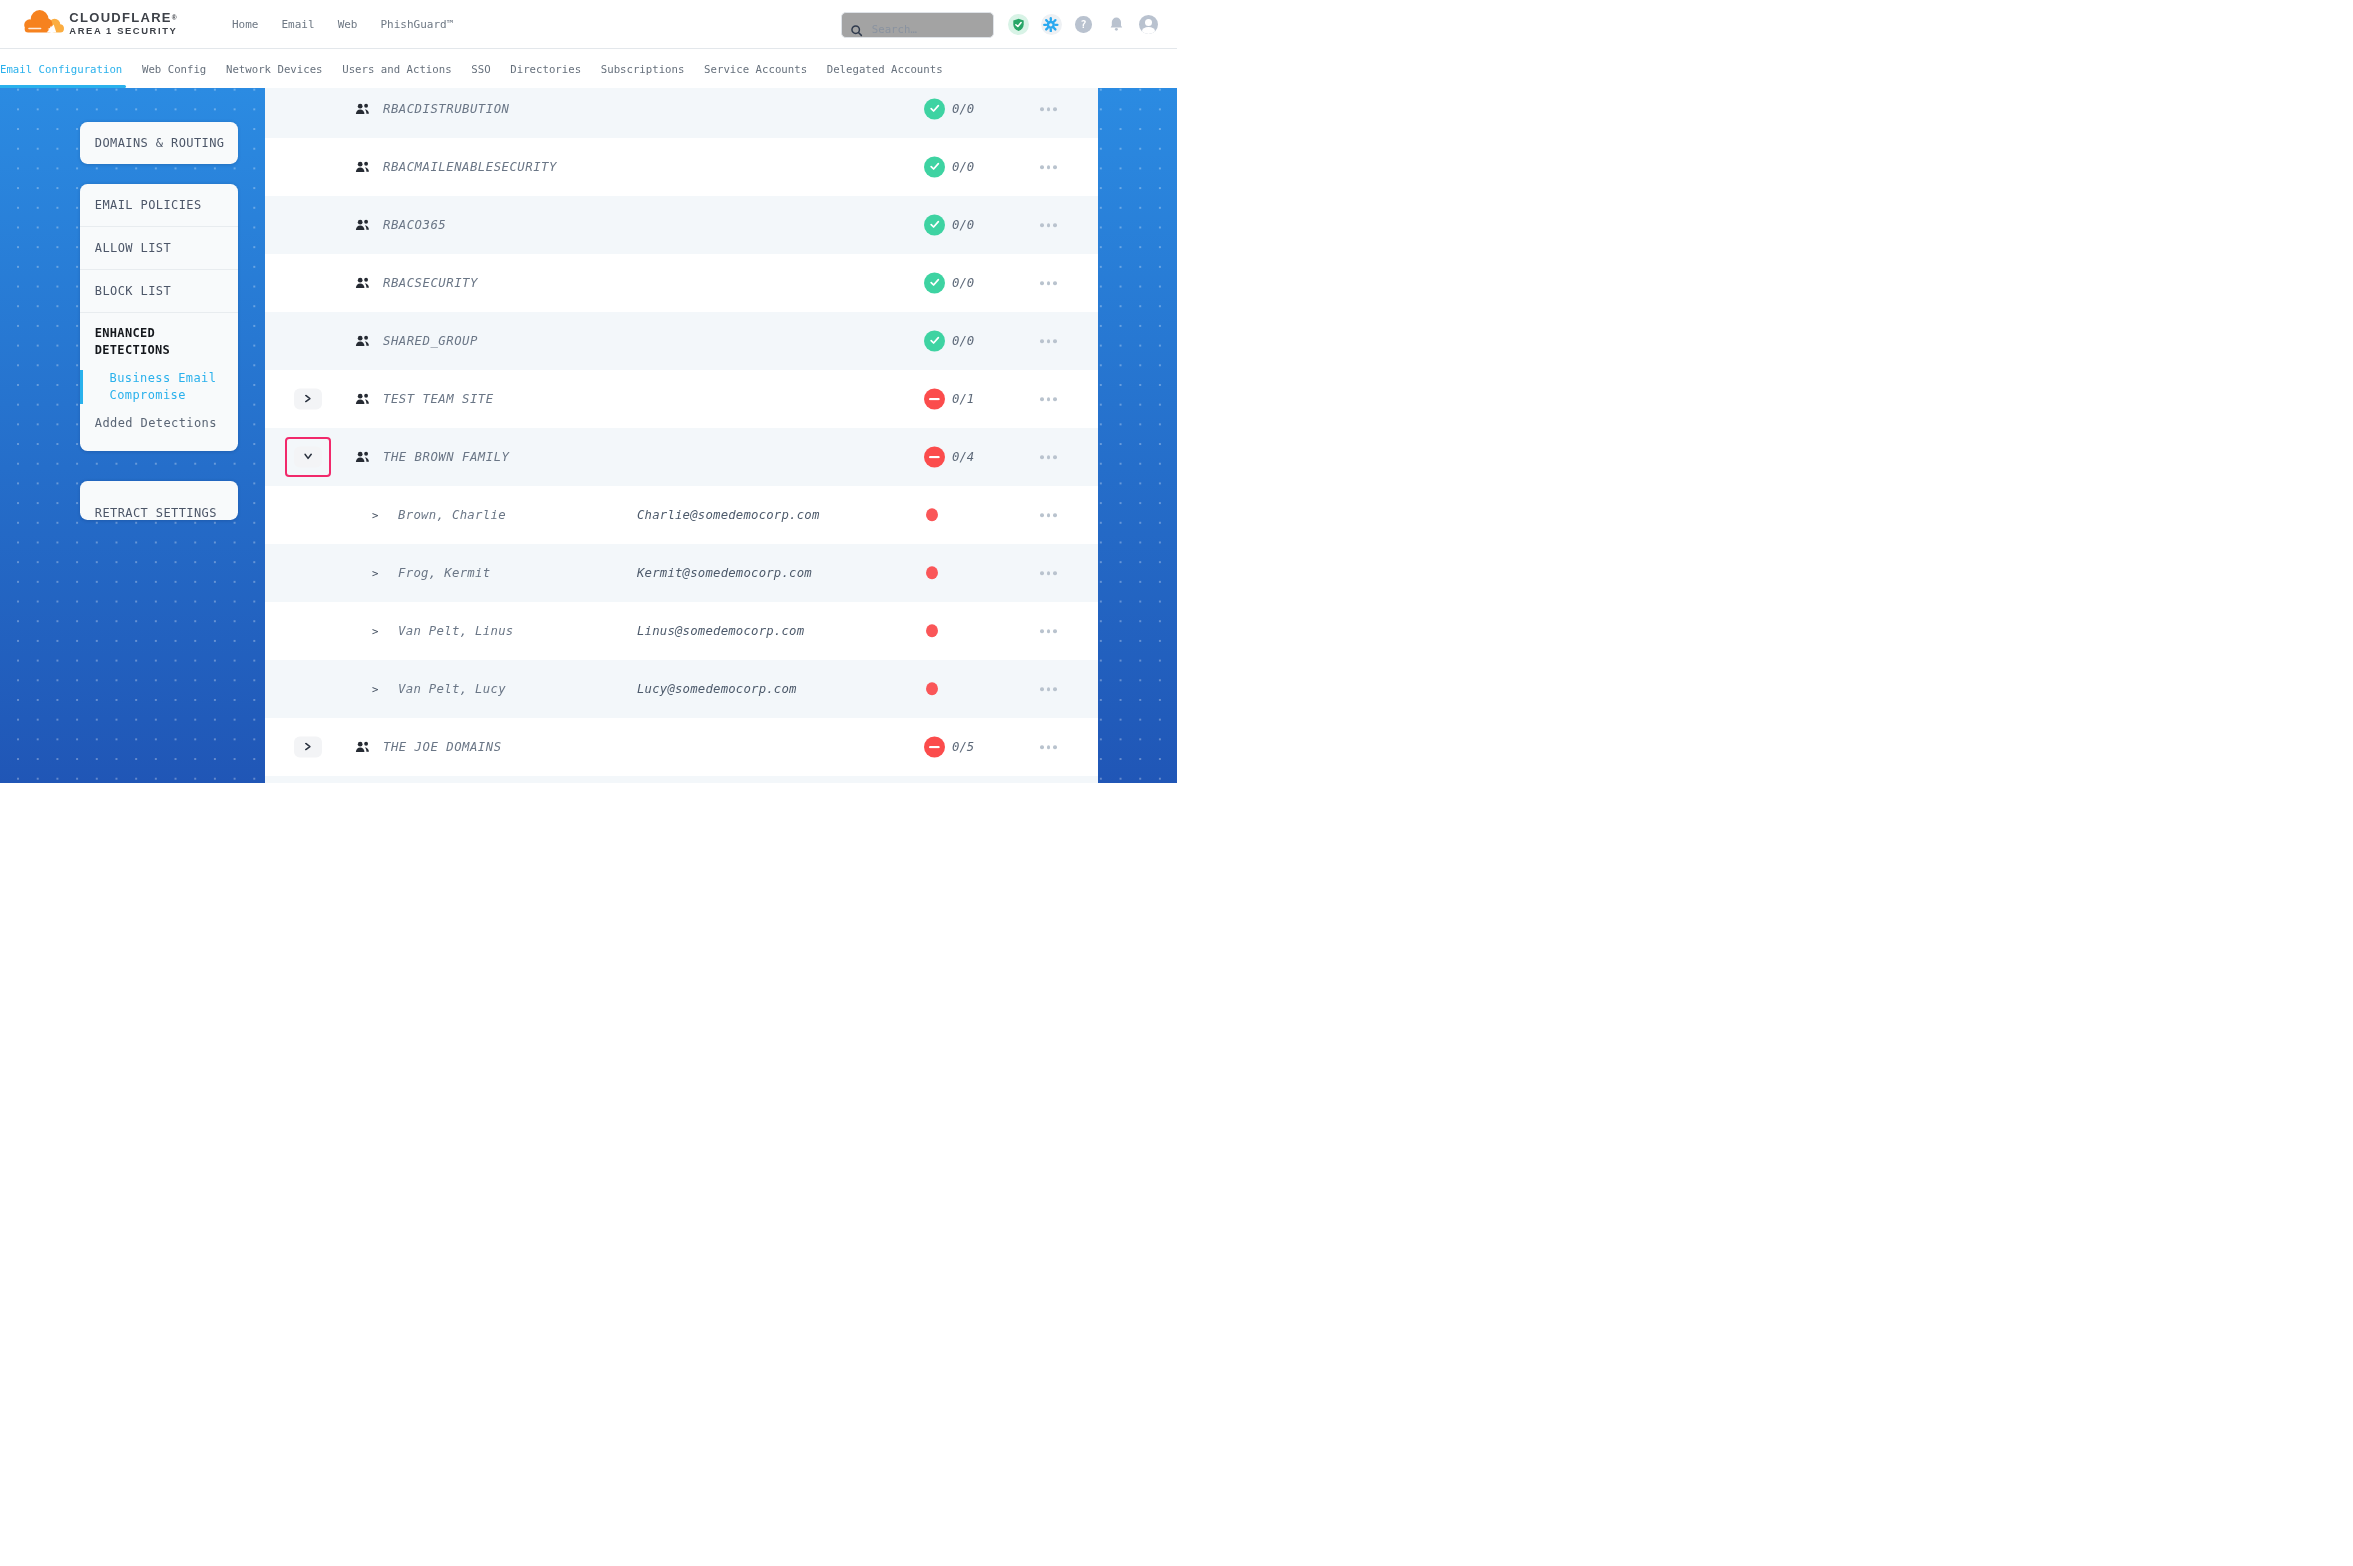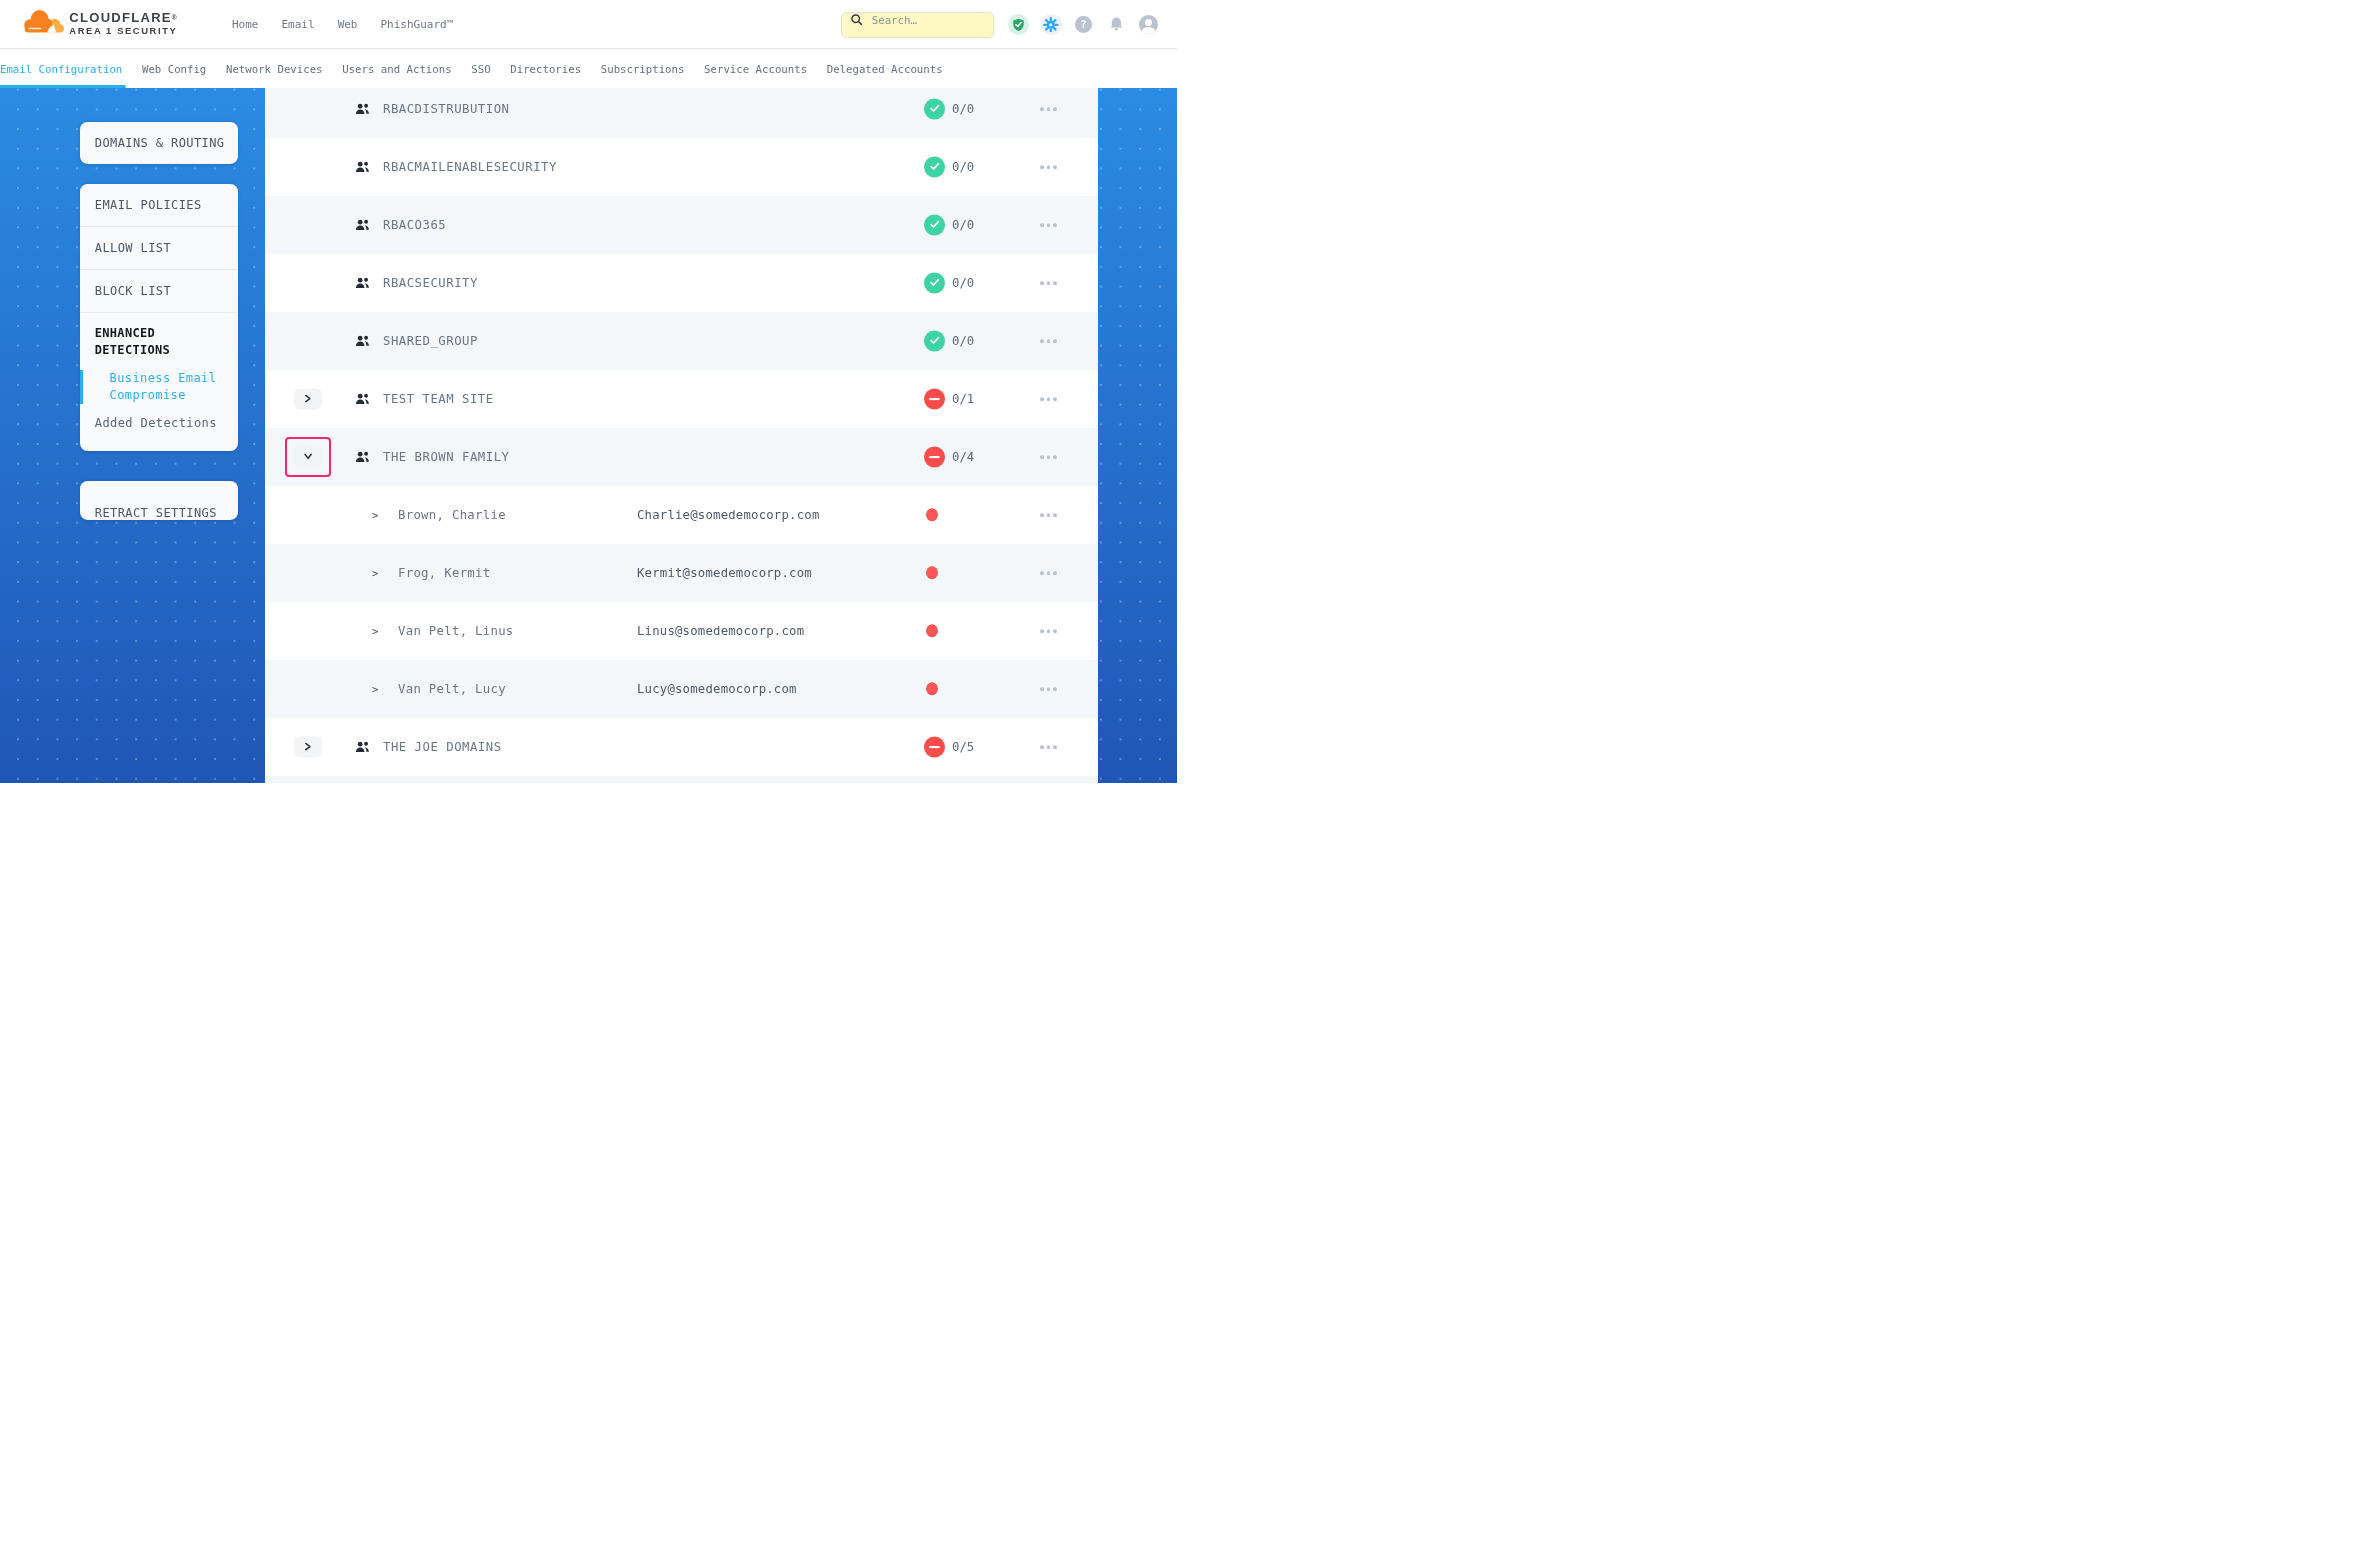--- a/index.html
+++ b/index.html
@@ -11,22 +11,22 @@
   .header{position:absolute;left:0;top:0;width:1177px;height:49px;background:#fff;
           border-bottom:0.8px solid #e3e7eb;z-index:5;}
   .logo-wrap{position:absolute;left:22px;top:5.7px;display:flex;align-items:flex-start;}
   .logo-cloud{width:44px;height:31px;}
   .brand-text{margin-left:3.3px;margin-top:4.9px;font-family:"Liberation Sans",sans-serif;}
   .brand-line1{font-size:13px;font-weight:bold;color:#3d4148;letter-spacing:1.3px;line-height:14px;}
   .brand-reg{font-size:6.6px;vertical-align:top;color:#3d4148;}
   .brand-line2{font-size:9.4px;font-weight:bold;color:#3d4148;letter-spacing:1.6px;line-height:12.3px;}
   .nav{position:absolute;left:188px;top:0;height:49px;display:flex;align-items:center;gap:23px;margin-left:44px;}
   .nav-item{font-size:11px;color:#6e7884;cursor:pointer;}
-  .search-box{position:absolute;left:841px;top:11.5px;width:153px;height:26px;background:#fef9c3;
-              border:0.8px solid #dfe3e8;border-radius:4.9px;display:flex;align-items:flex-start;padding:0 8.2px;}
+  .search-box{position:absolute;left:841px;top:11.5px;width:153px;height:26px;background:#a3a3a3;
+              border:0.8px solid #dfe3e8;border-radius:4.9px;display:flex;align-items:flex-end;padding:0 8.2px;}
   .search-box input{border:none;outline:none;background:transparent;font-family:"DejaVu Sans Mono",monospace;
               font-size:10.7px;color:#4a5462;width:115px;margin-left:6.6px;}
   .search-box input::placeholder{color:#8a93a0;}
   .hdr-icons{position:absolute;left:1008px;top:14px;display:flex;gap:11.5px;}
   .hicon{width:21px;height:21px;border-radius:50%;display:flex;align-items:center;justify-content:center;cursor:pointer;}
   .hicon.shield-bg{background:#d8f3e6;}
   .hicon.gear-bg{background:#eef1f4;}
   .q-circle{width:16.4px;height:16.4px;border-radius:50%;background:#b9c2cf;color:#fff;
             font-size:10.2px;font-weight:bold;display:flex;align-items:center;justify-content:center;}
   .avatar-circle{width:19px;height:19px;border-radius:50%;background:#b9c2cf;position:relative;overflow:hidden;}
@@ -60,21 +60,21 @@
   .sb-section{border-bottom:none;padding:11.5px 11.5px 0 14.8px;}
   .sb-header{font-size:12px;color:#14171c;font-weight:bold;line-height:17px;letter-spacing:0.3px;}
   .sb-link-active{position:relative;margin-top:9.8px;padding:1.6px 9.8px 1.6px 14.8px;margin-left:-14.8px;}
   .sb-link-active .bar{position:absolute;left:0;top:1.6px;bottom:1.6px;width:2.9px;background:var(--accent);}
   .sb-link-active .txt{display:block;margin-left:14.8px;font-size:12px;color:var(--accent);line-height:17px;}
   .sb-link{margin-top:9.8px;font-size:12px;color:#5a6575;line-height:17px;cursor:pointer;}
 
   
   .panel{position:absolute;left:265px;top:0;width:833px;height:696px;background:#fff;overflow:hidden;}
   .rows{margin-top:-8.2px;}
-  .row{position:relative;height:58px;}
+  .row{position:relative;height:58px;font-style:italic;}
   .row.light{background:#f3f7fa;}
   .row.white{background:#fff;}
   .expander{position:absolute;left:29px;top:50%;transform:translateY(-50%);width:28px;height:21px;
             background:#f3f4f6;border-radius:5.7px;display:flex;align-items:center;justify-content:center;cursor:pointer;}
   .annotation{position:absolute;left:19.7px;top:50%;transform:translateY(-50%);width:46px;height:40px;
             border:2.5px solid var(--highlight);border-radius:4.1px;pointer-events:none;z-index:2;}
   .people{position:absolute;left:90px;top:50%;transform:translateY(-50%);}
   .gname{position:absolute;left:118px;top:50%;transform:translateY(-50%);
          font-size:12.3px;color:#6a7686;letter-spacing:0.5px;white-space:nowrap;}
   .caret{position:absolute;left:107px;top:50%;transform:translateY(-50%);

